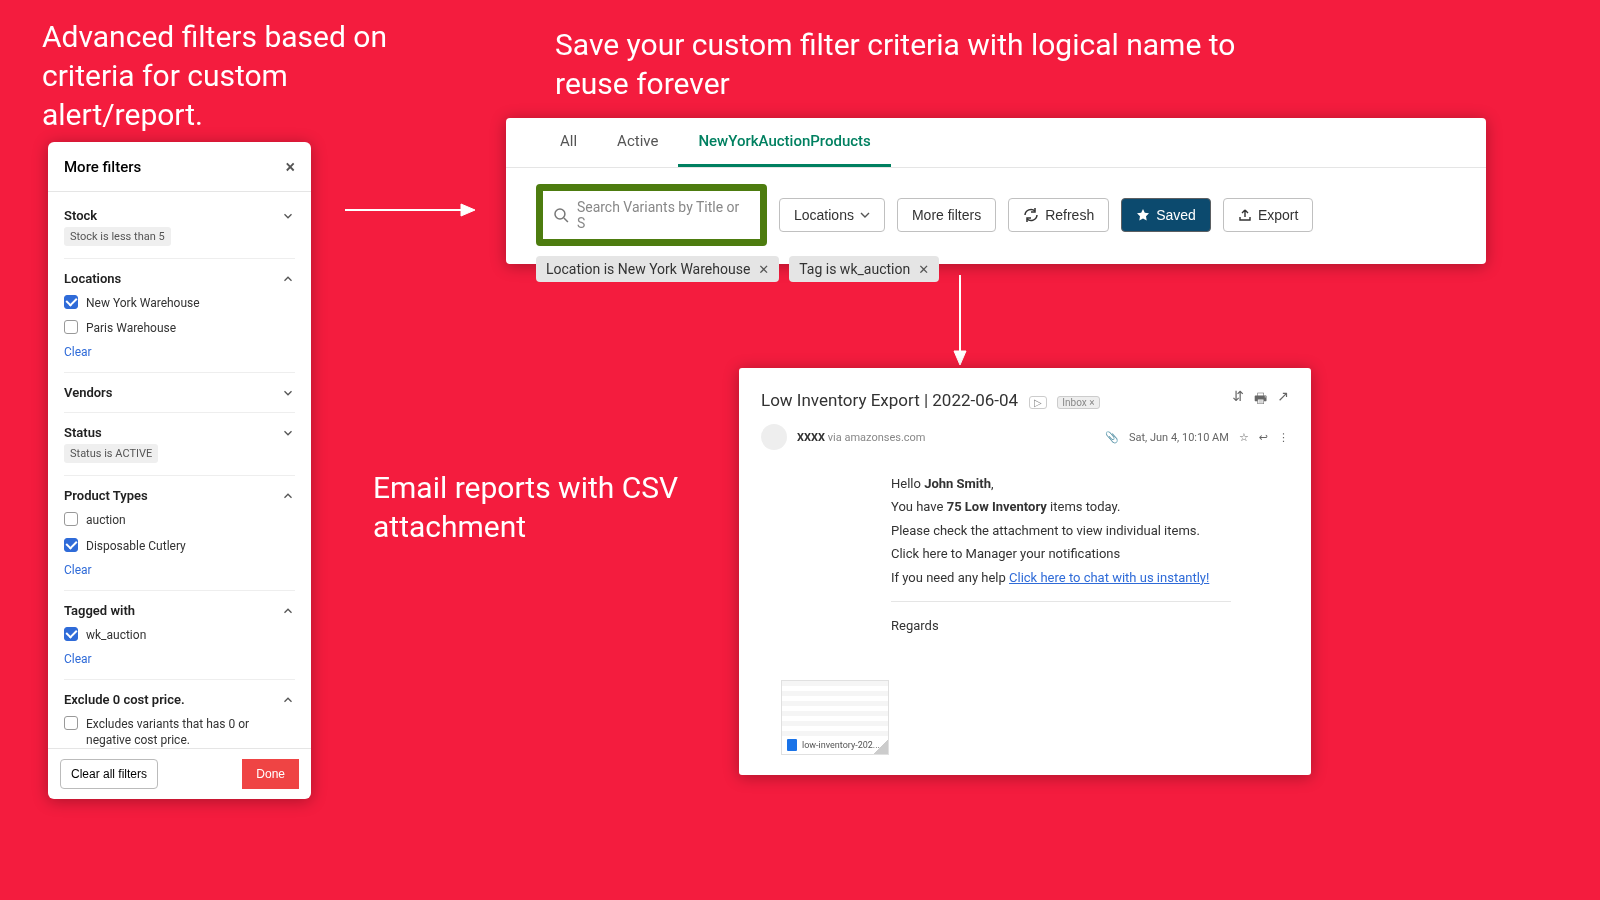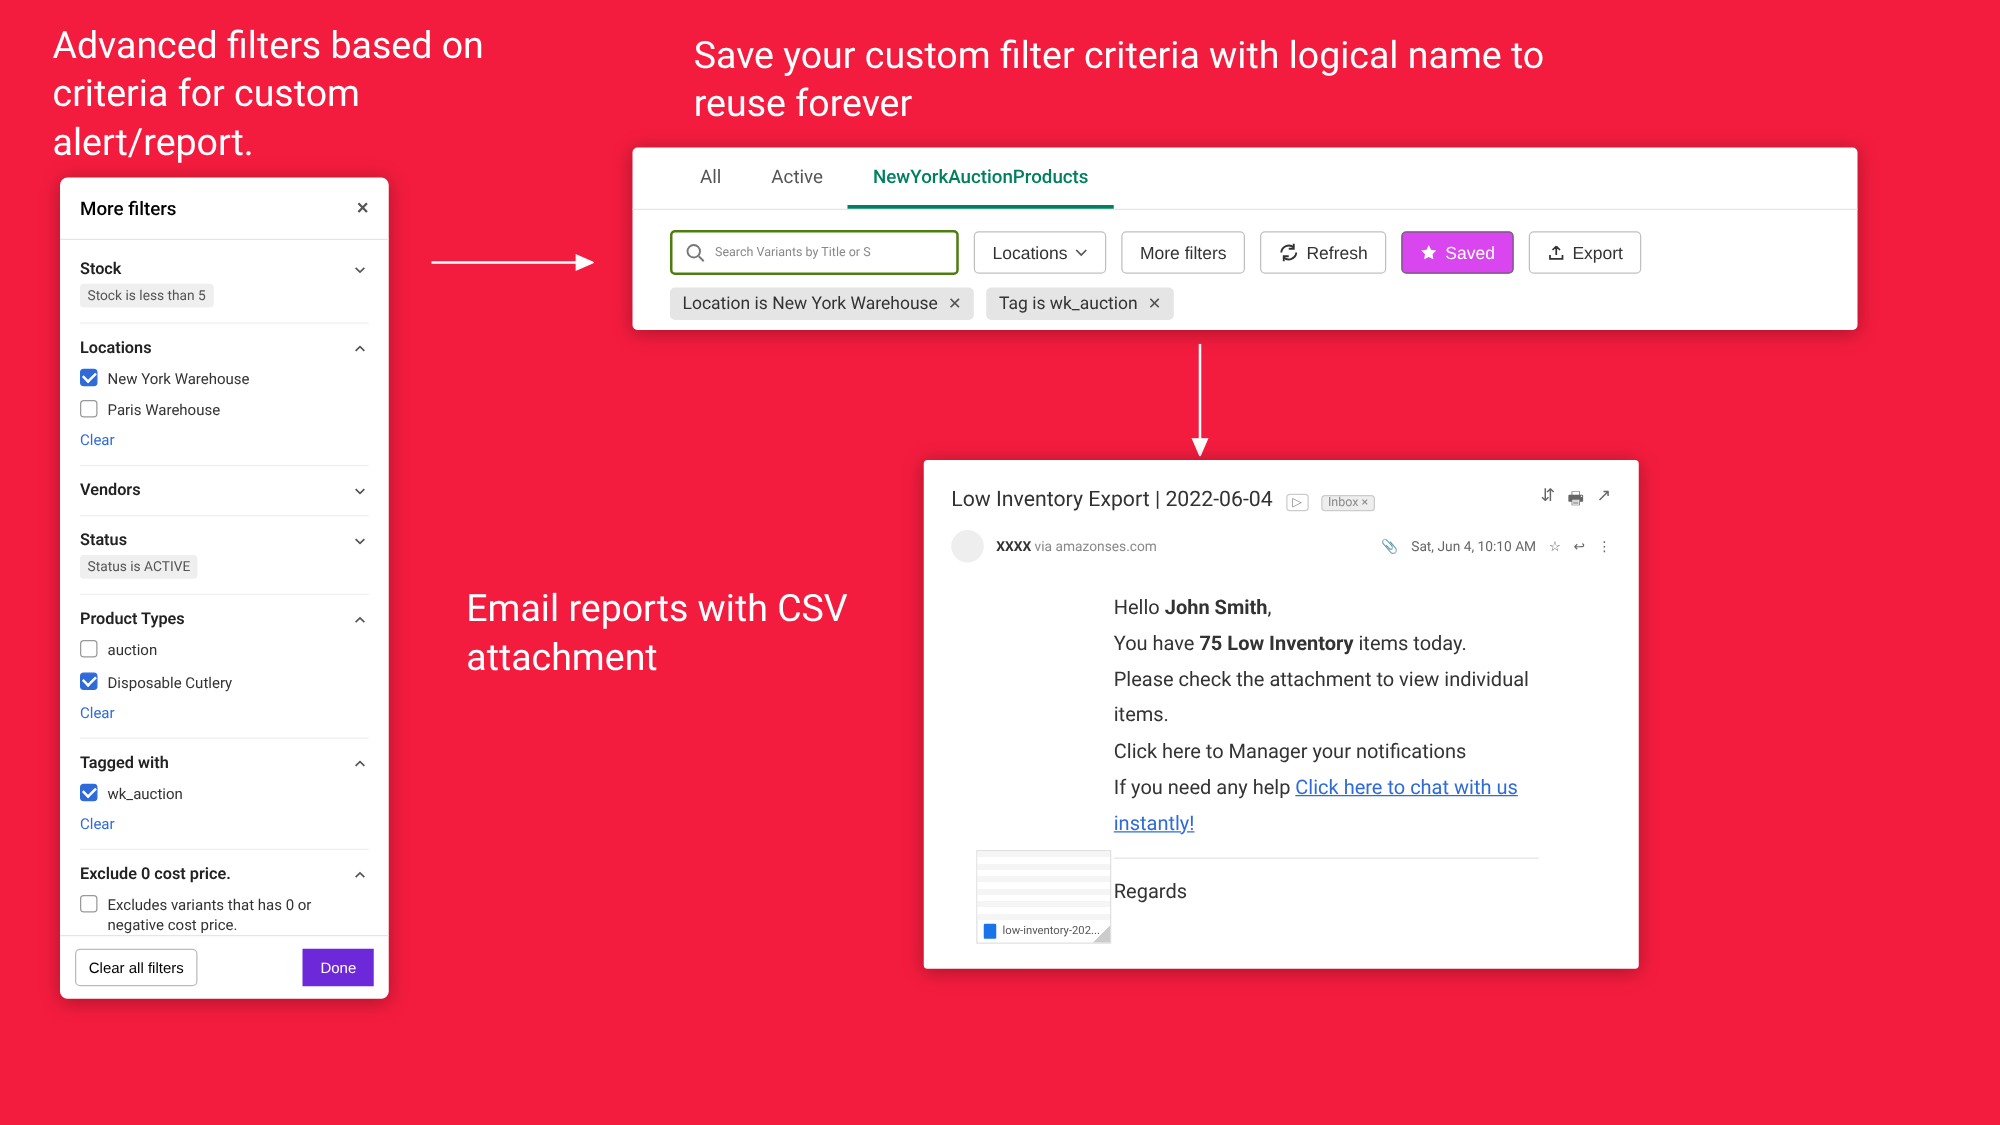--- a/index.html
+++ b/index.html
@@ -24,52 +24,52 @@
 .fsec-h { display:flex; align-items:flex-end; justify-content:space-between; font-size:13px; font-weight:600; color:#222; cursor:pointer; }
 .chev { width:14px; height:14px; }
 .pill { display:inline-block; margin-top:4px; background:#efefef; border-radius:3px; padding: 3px 6px; font-size:11px; color:#555;}
 .optrow { display:flex; align-items:flex-start; gap:8px; font-size:12px; color:#333; margin-top:9px;}
 .cb { width:14px; height:14px; border:1px solid #999; border-radius:3px; display:inline-flex; align-items:center; justify-content:center; background:#fff; flex-shrink:0;}
 .cb.checked { background:#2f6bd8; border-color:#2f6bd8; }
 .cb.checked::after { content:""; width:5px; height:8px; border:2px solid #fff; border-top:0; border-left:0; transform: rotate(45deg) translate(-1px,-1px);}
 .clear-link { color:#2f6bd8; font-size:12px; margin-top:9px; display:inline-block; cursor:pointer;}
 .fp-foot { display:flex; align-items:center; justify-content:space-between; padding:10px 12px; border-top:1px solid #e5e5e5;}
 .btn-outline { font-size:12px; padding:7px 10px; border:1px solid #bbb; border-radius:4px; background:#fff; cursor:pointer;}
-.btn-prim { font-size:12px; padding:8px 14px; border:0; border-radius:0; background:#6d28d9; color:#fff; cursor:pointer; font-weight:500;margin-left:12px;}
+.btn-prim { font-size:12px; padding:8px 14px; border:0; border-radius:0; background:#ef4444; color:#fff; cursor:pointer; font-weight:500;margin-left:12px;}
 .opttxt { font-size:12px; color:#333; line-height:1.35;}
 
 
 .savebar { position: absolute; left: 506px; top: 118px; width: 980px; height: 146px; background:#fff; border-radius:4px; box-shadow:0 2px 16px rgba(0,0,0,.3); }
 .tabs { display:flex; gap:0; padding: 0 34px; border-bottom:1px solid #e5e5e5; }
 .tab { padding: 14px 20px; font-size:15px; color:#555; border-bottom:3px solid transparent; cursor:pointer;}
 .tab.active { color:#008060; border-bottom-color:#008060; font-weight:500;}
 .toolbar { display:flex; gap:12px; padding: 16px 30px 10px; align-items:center;}
-.searchbox { flex:0 0 231px; display:flex; align-items:center; border:2px solid #4d7c0f; border-radius:4px; padding: 8px 10px; color:#888; font-size:10px;}
+.searchbox { flex:0 0 231px; display:flex; align-items:center; border:7px solid #4d7c0f; border-radius:4px; padding: 8px 10px; color:#888; font-size:14px;}
 .searchbox svg{margin-right:8px;}
 .tbtn { display:flex; align-items:center; gap:6px; border:1px solid #c0c0c0; background:#fff; border-radius:4px; padding: 8px 14px; font-size:14px; color:#333; cursor:pointer;}
-.tbtn.dark { background:#d946ef; border-color:#5c5f62; color:#fff;}
+.tbtn.dark { background:#0c4a6e; border-color:#5c5f62; color:#fff;}
 .chiprow { display:flex; gap:10px; padding: 0 30px;}
 .chip { display:flex; align-items:center; gap:8px; background:#e5e5e5; border-radius:4px; padding: 5px 10px; font-size:14px; color:#333;}
 .chip .x { font-size:13px; color:#555; cursor:pointer;}
 
 
 .email { position:absolute; left: 739px; top: 368px; width: 572px; height: 407px; background:#fff; border-radius:3px; box-shadow:0 2px 16px rgba(0,0,0,.3); padding: 20px 22px; font-size:11px; color:#333;}
 .e-head { display:flex; align-items:center; justify-content:space-between;}
 .e-subj { font-size:17px; color:#333;text-align:right;}
 .lab { display:inline-block; margin-left:8px; border:1px solid #ccc; color:#888; font-size:10px; border-radius:3px; padding:0 4px;}
 .lab.tag { background:#eee;}
 .e-icons { display:flex; gap:10px; color:#666; font-size:14px;}
 .e-icons span{cursor:pointer;}
 .e-meta { display:flex; align-items:center; justify-content:space-between; margin-top:12px;}
 .avatar { width:26px; height:26px; border-radius:50%; background:#eee;}
 .sender { margin-left:10px; font-size:11px;}
 .sender b{font-size:11px;}
 .meta-r { display:flex; gap:10px; color:#666; font-size:11px; align-items:center;}
 .meta-r span{cursor:pointer;}
-.e-body { margin: 22px 0 0 130px; font-size:16px; color:#333; line-height:1.8; width: 340px; }
+.e-body { margin: 22px 0 0 130px; font-size:13px; color:#333; line-height:1.8; width: 340px; }
 .e-body a { color:#2f6bd8;}
 .e-body hr { border:0; border-top:1px solid #e5e5e5; margin:12px 0;}
 .attach { position:absolute; left:42px; bottom:20px; width:108px; border:1px solid #e0e0e0; }
 .thumb { height:55px; background: repeating-linear-gradient(#f5f5f5, #f5f5f5 5px, #fff 5px, #fff 10px);}
 .attrow { display:flex; align-items:center; gap:5px; padding:3px 5px; font-size:9px; color:#555; position:relative;}
 .docicon { width:10px; height:12px; background:#1a73e8; border-radius:1px;}
 .fold { position:absolute; right:0; bottom:0; width:14px; height:14px; background:linear-gradient(135deg, transparent 50%, #ccc 50%);}
 </style>
 </head>
 <body>

